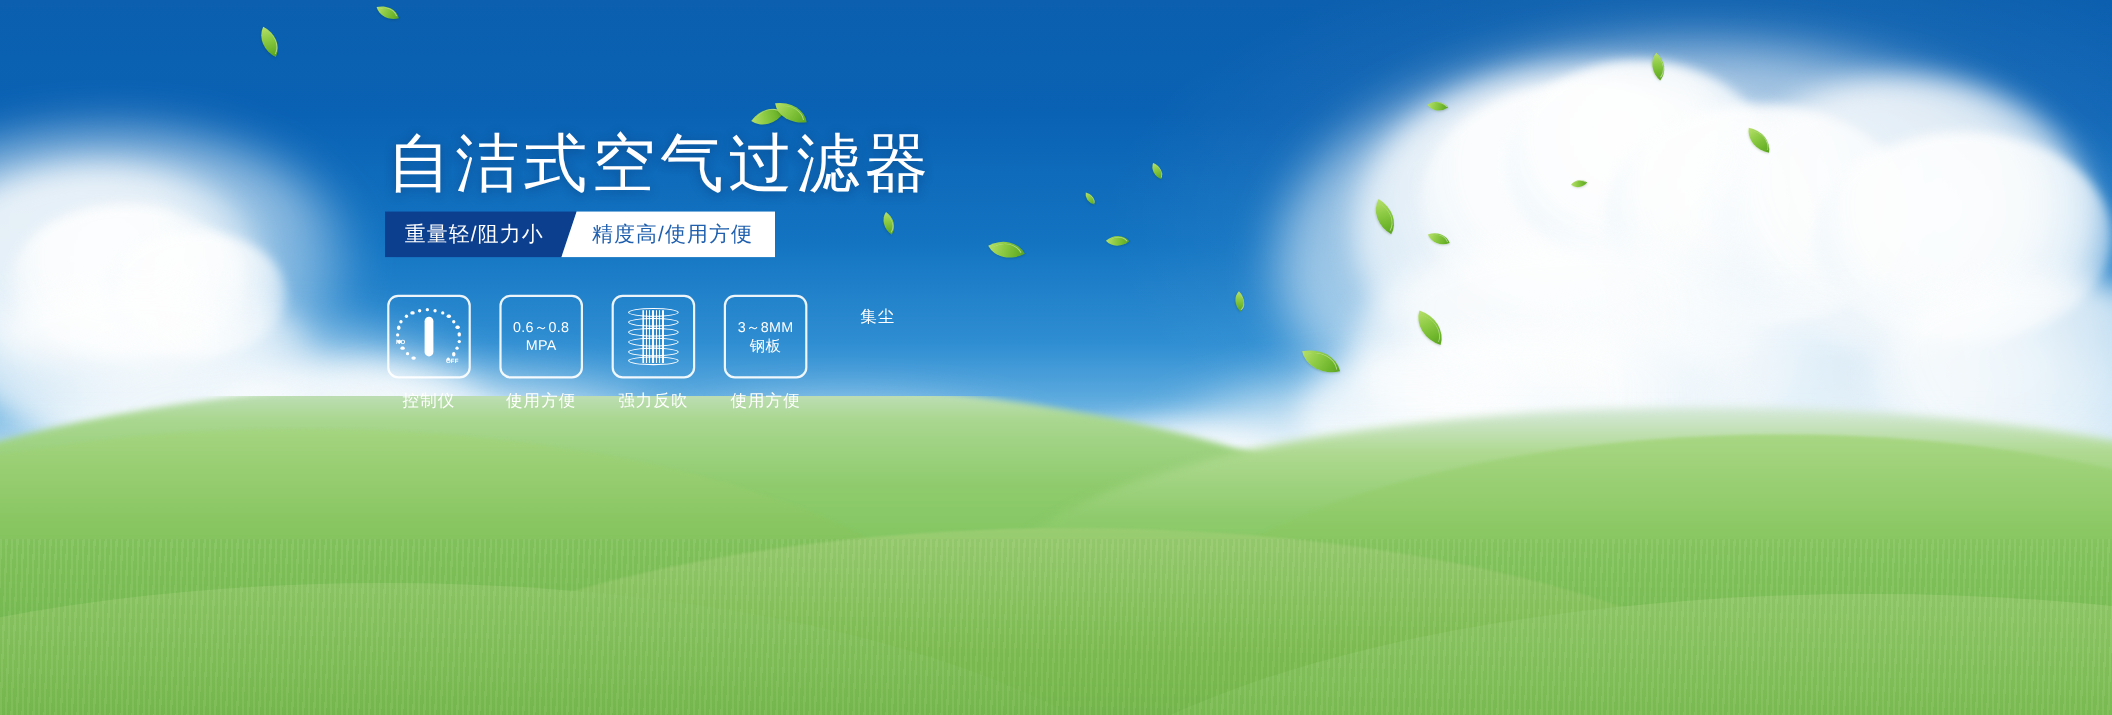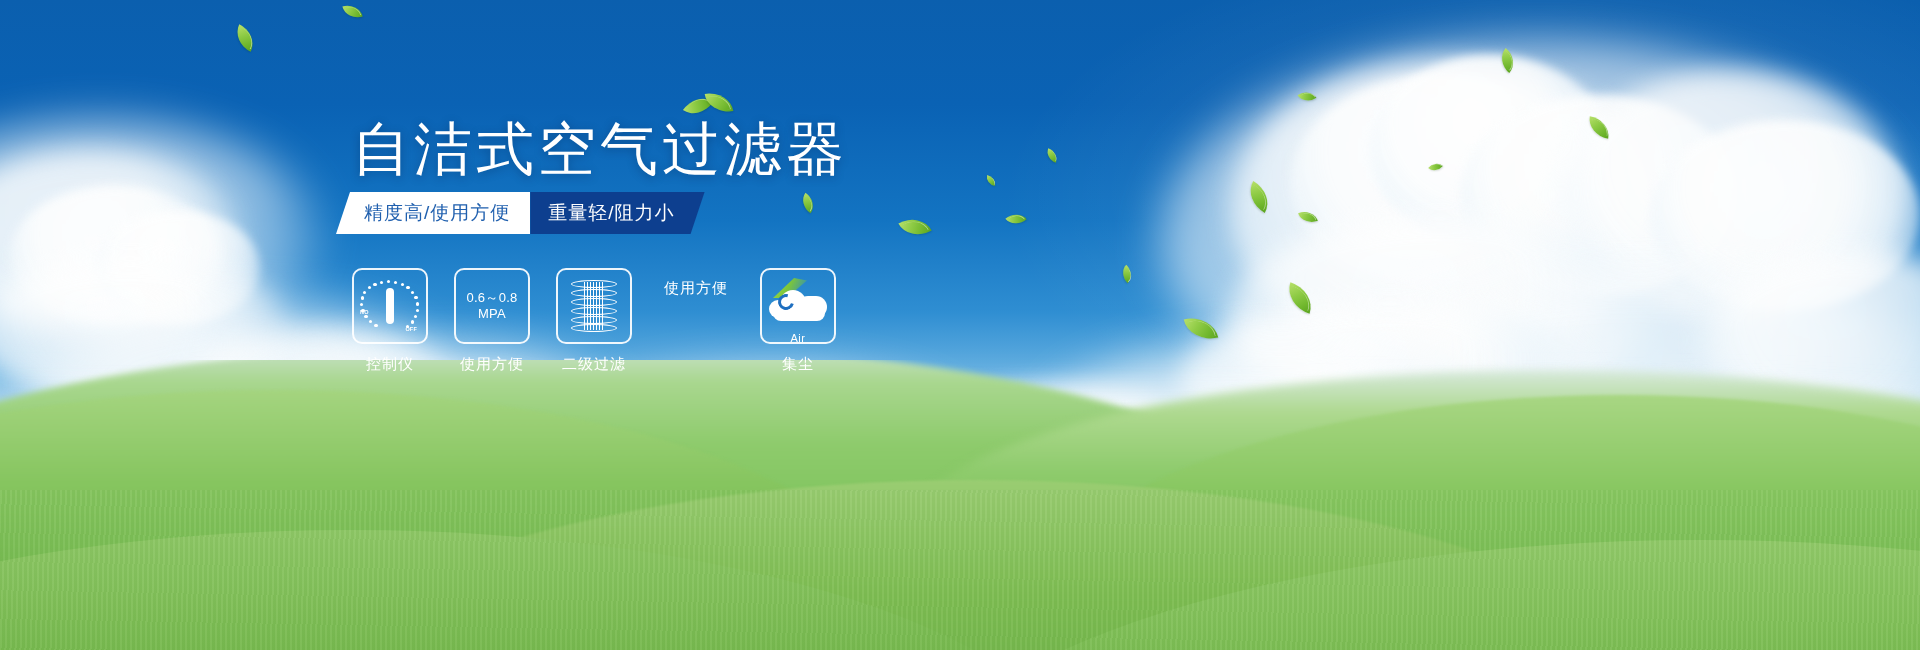--- a/index.html
+++ b/index.html
@@ -199,22 +199,22 @@
 
     <div class="leaf" style="left:686px; top:96px;  width:24px; height:20px; transform:rotate(-55deg);"></div>
     <div class="leaf" style="left:706px; top:92px;  width:26px; height:21px; transform:rotate(-8deg);"></div>
   </div>
 
   <div class="content">
 
     <div class="title">自洁式空气过滤器</div>
 
     <div class="badges">
+      <div class="badge badge-blue">重量轻/阻力小</div>
       <div class="badge badge-white">精度高/使用方便</div>
-      <div class="badge badge-blue">重量轻/阻力小</div>
     </div>
 
     <div class="features">
 
       <div class="feature">
         <div class="fbox">
           <div class="dial">
             <div class="dot" style="left:26px; top:1px;"></div>
             <div class="dot" style="left:33px; top:1.6px;"></div>
             <div class="dot" style="left:39.6px; top:3.6px;"></div>
@@ -257,37 +257,30 @@
           <div class="coil">
             <div class="core"></div>
             <div class="ring" style="top:2px;"></div>
             <div class="ring" style="top:11px;"></div>
             <div class="ring" style="top:20px;"></div>
             <div class="ring" style="top:29px;"></div>
             <div class="ring" style="top:38px;"></div>
             <div class="ring" style="top:46px;"></div>
           </div>
         </div>
-        <div class="flabel">二级过滤</div>
-      </div>
-
-      <div class="feature">
+        <div class="flabel">强力反吹</div>
+      </div>
+
+      <div class="feature">
+        <div class="fbox">
+          <div class="ftext">3～8MM</div>
+          <div class="ftext cn">钢板</div>
+        </div>
         <div class="flabel">使用方便</div>
       </div>
 
       <div class="feature">
-        <div class="fbox">
-          <div class="airicon">
-            <div class="beam"></div>
-            <div class="c1"></div>
-              <div class="c2"></div>
-              <div class="c3"></div>
-            <div class="base"></div>
-            <div class="swirl"></div>
-            <div class="airtxt">Air</div>
-          </div>
-        </div>
         <div class="flabel">集尘</div>
       </div>
 
     </div>
   </div>
 </div>
 
 </body></html>

